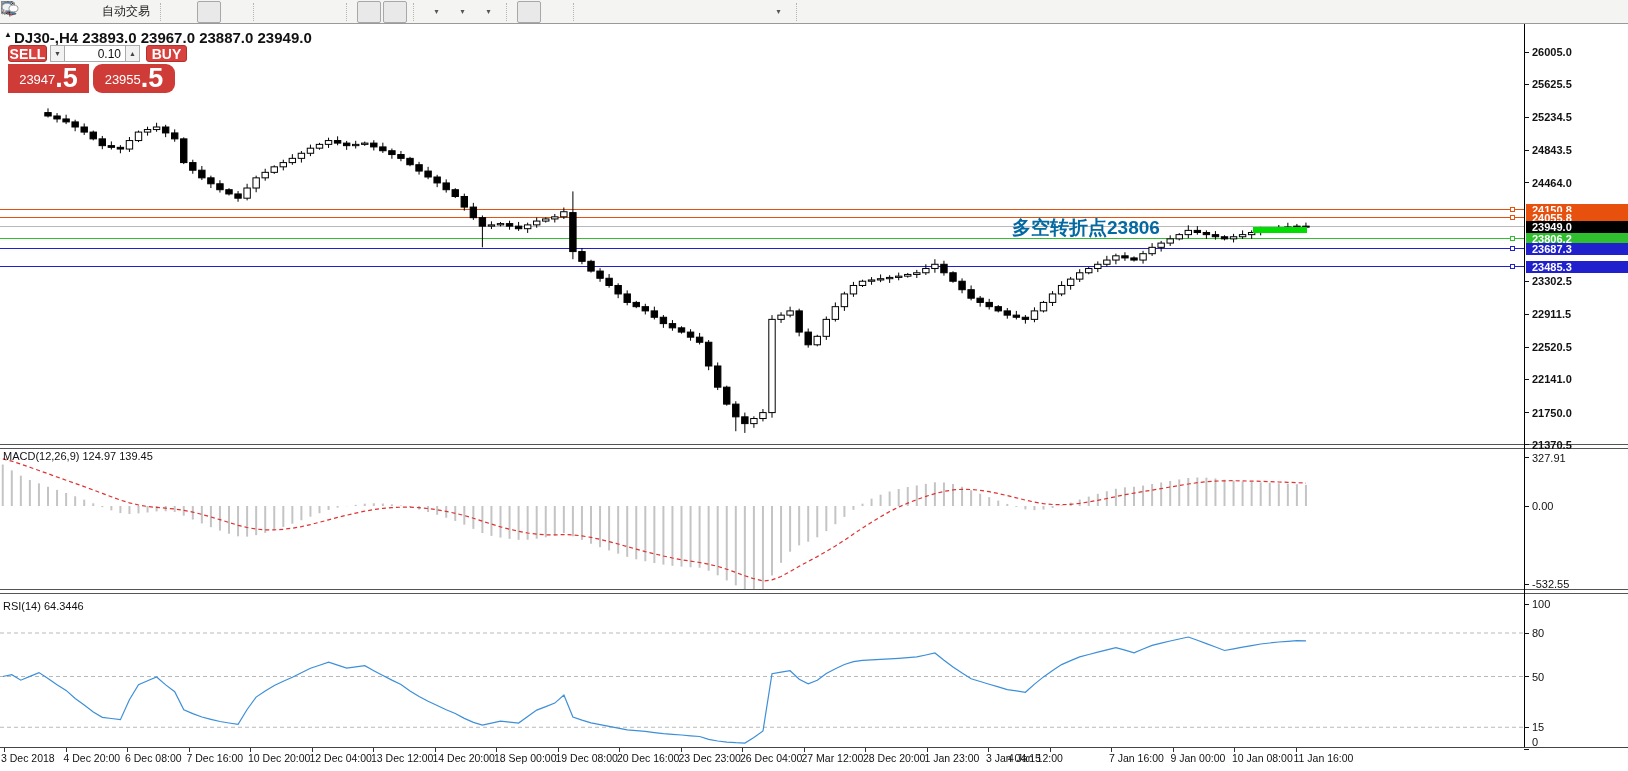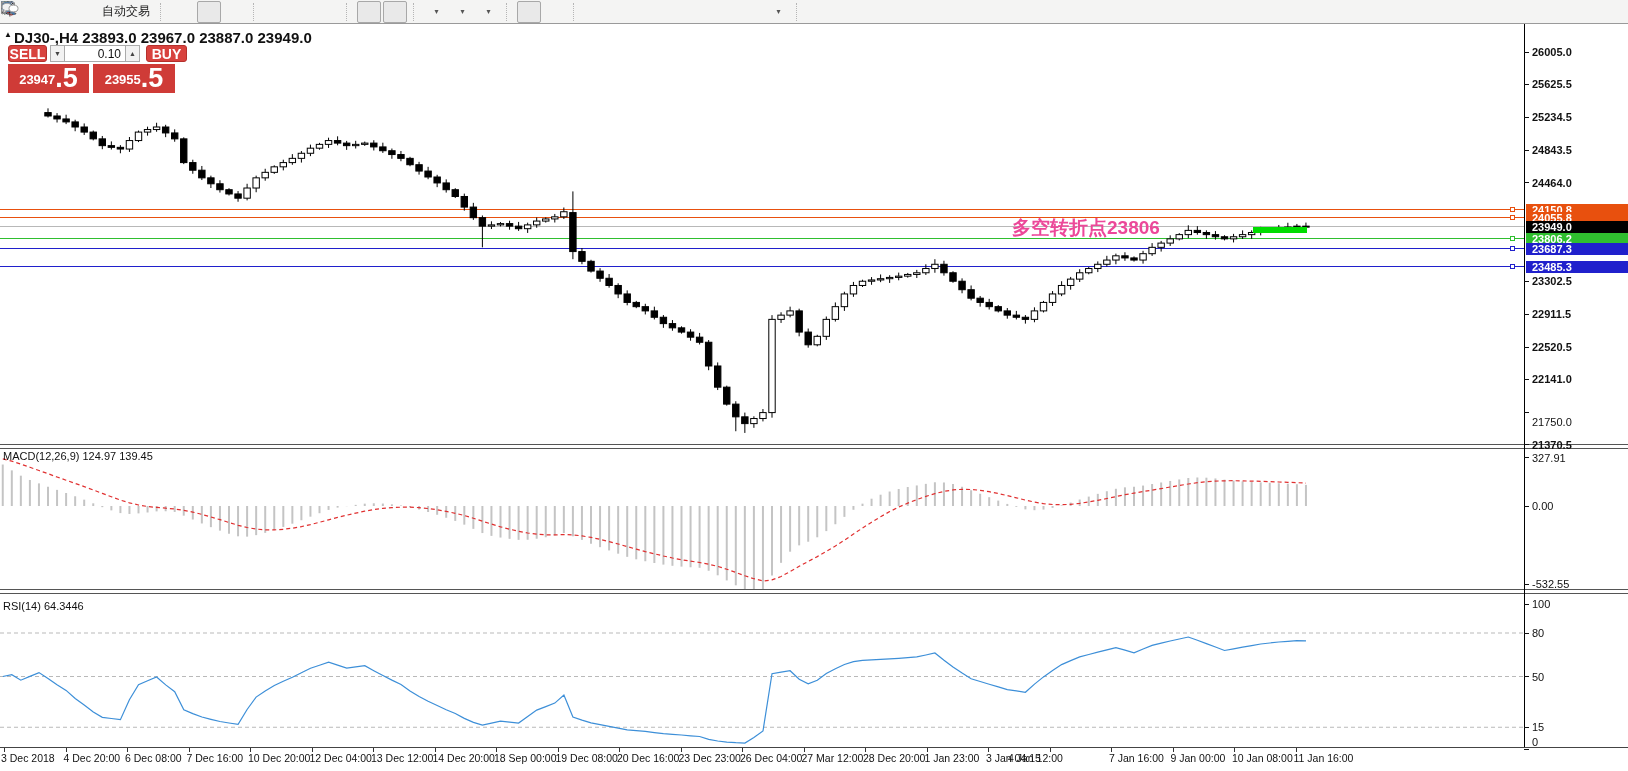--- a/index.html
+++ b/index.html
@@ -27,23 +27,23 @@
     align-items:center;justify-content:center;border-radius:3px;border:1px solid #b5302c;}
   #sell-btn{width:37px;} #buy-btn{width:39px;margin-left:3px;}
   .vol-wrap{display:flex;margin-left:3px;margin-right:3px;height:17px;}
   .vol-spin{width:13px;background:#f2f2f2;border:1px solid #ababab;font-size:7px;color:#444;
     display:flex;align-items:center;justify-content:center;}
   #vol-box{width:56px;background:#fff;border-top:1px solid #ababab;border-bottom:1px solid #ababab;
     font-size:12px;color:#111;display:flex;align-items:center;justify-content:flex-end;padding-right:4px;}
   .tp-row2{display:flex;margin-top:2px;}
   .tp-price{width:81px;height:28px;background:#cf3b37;color:#fff;display:flex;align-items:flex-end;
     justify-content:center;padding-bottom:1px;}
-  .tp-price .p-small{font-size:13px;font-weight:700;line-height:24px;}
+  .tp-price .p-small{font-size:13px;font-weight:400;line-height:24px;}
   .tp-price .p-big{font-size:27px;font-weight:700;line-height:27px;}
-  #buy-price{margin-left:4px;width:82px;}
+  #buy-price{margin-left:4px;width:82px;border-radius:9px;}
   
   .pane-sep{position:absolute;left:0;width:1628px;height:3px;background:#fff;
     border-top:1px solid #555;border-bottom:1px solid #555;box-sizing:content-box;}
   #axis-border{position:absolute;left:1524px;top:24px;width:1px;height:723px;background:#000;}
   #time-sep{position:absolute;left:0;top:747px;width:1628px;height:1px;background:#444;}
   .pane-label{position:absolute;font-size:11px;color:#111;}
   #annotation{position:absolute;font-size:19px;font-weight:700;white-space:nowrap;}
   #hl-bar{position:absolute;}
   
   .tick-label{position:absolute;left:1532px;font-size:11px;color:#111;white-space:nowrap;}
@@ -729,21 +729,21 @@
     </svg>
 
 <div class="pane-sep" style="top:444px"></div>
 <div class="pane-sep" style="top:589px"></div>
 <div id="time-sep"></div>
 <div id="axis-border"></div>
 
 <div class="pane-label" style="left:3px;top:450px">MACD(12,26,9) 124.97 139.45</div>
 <div class="pane-label" style="left:3px;top:600px">RSI(14) 64.3446</div>
 
-<div id="annotation" style="left: 1012px; top: 215px; color: #ec4899;">多空转折点23806</div>
+<div id="annotation" style="left: 1012px; top: 215px; color: #0369a1;">多空转折点23806</div>
 <div id="hl-bar" style="left: 1253px; top: 227px; width: 54px; height: 6px; background: rgb(0, 221, 0);"></div>
 
 <div id="axes">
       <div class="hline-handle" style="left:1510px;top:206.5px;border:1px solid #e8500e"></div>
       <div class="hline-label" style="top:203.5px;background:#e8500e">24150.8</div>
       <div class="hline-handle" style="left:1510px;top:214.5px;border:1px solid #e8500e"></div>
       <div class="hline-label" style="top:211.5px;background:#e8500e">24055.8</div>
       <div class="hline-label" style="top:220.5px;background:#000000">23949.0</div>
       <div class="hline-handle" style="left:1510px;top:235.5px;border:1px solid #2fbf2f"></div>
       <div class="hline-label" style="top:232.5px;background:#2fbf2f">23806.2</div>
@@ -763,21 +763,21 @@
       <div class="tick-label" style="top:176.59322033898303px;font-weight:700">24464.0</div>
       <div class="tick-mark" style="top:280.5254237288135px"></div>
       <div class="tick-label" style="top:275.0254237288135px;font-weight:700">23302.5</div>
       <div class="tick-mark" style="top:313.66101694915255px"></div>
       <div class="tick-label" style="top:308.16101694915255px;font-weight:700">22911.5</div>
       <div class="tick-mark" style="top:346.7966101694915px"></div>
       <div class="tick-label" style="top:341.2966101694915px;font-weight:700">22520.5</div>
       <div class="tick-mark" style="top:378.95762711864404px"></div>
       <div class="tick-label" style="top:373.45762711864404px;font-weight:700">22141.0</div>
       <div class="tick-mark" style="top:412.09322033898303px"></div>
-      <div class="tick-label" style="top:416px;font-weight:400">21750.0</div>
+      <div class="tick-label" style="top:407px;font-weight:700">21750.0</div>
       <div class="tick-mark" style="top:444.2542372881356px"></div>
       <div class="tick-label" style="top:438.7542372881356px;font-weight:700">21370.5</div>
       <div class="tick-mark" style="top:457.34875183553595px"></div>
       <div class="tick-label" style="top:451.84875183553595px">327.91</div>
       <div class="tick-mark" style="top:505.5px"></div>
       <div class="tick-label" style="top:500px">0.00</div>
       <div class="tick-mark" style="top:583.7011747430249px"></div>
       <div class="tick-label" style="top:578.2011747430249px">-532.55</div>
       <div class="tick-mark" style="top:603.5px"></div>
       <div class="tick-label" style="top:598px">100</div>

